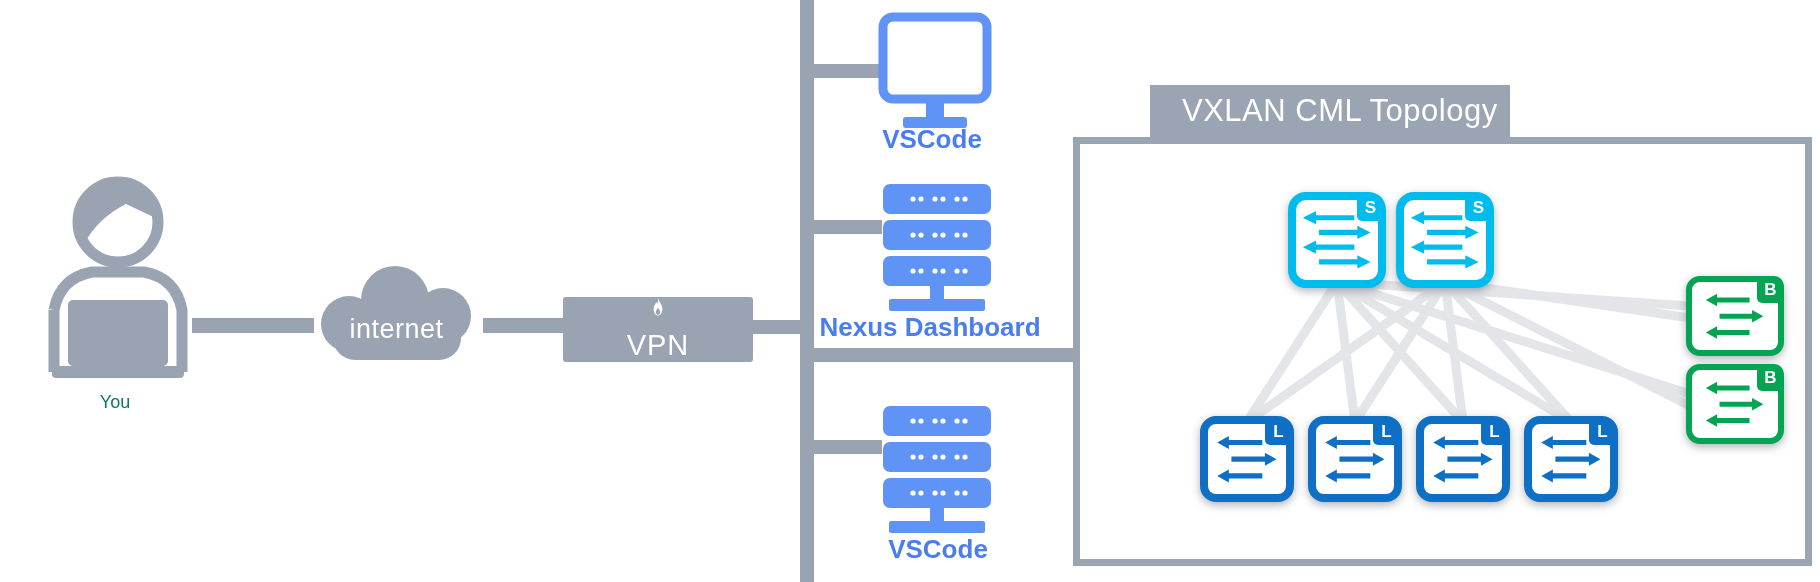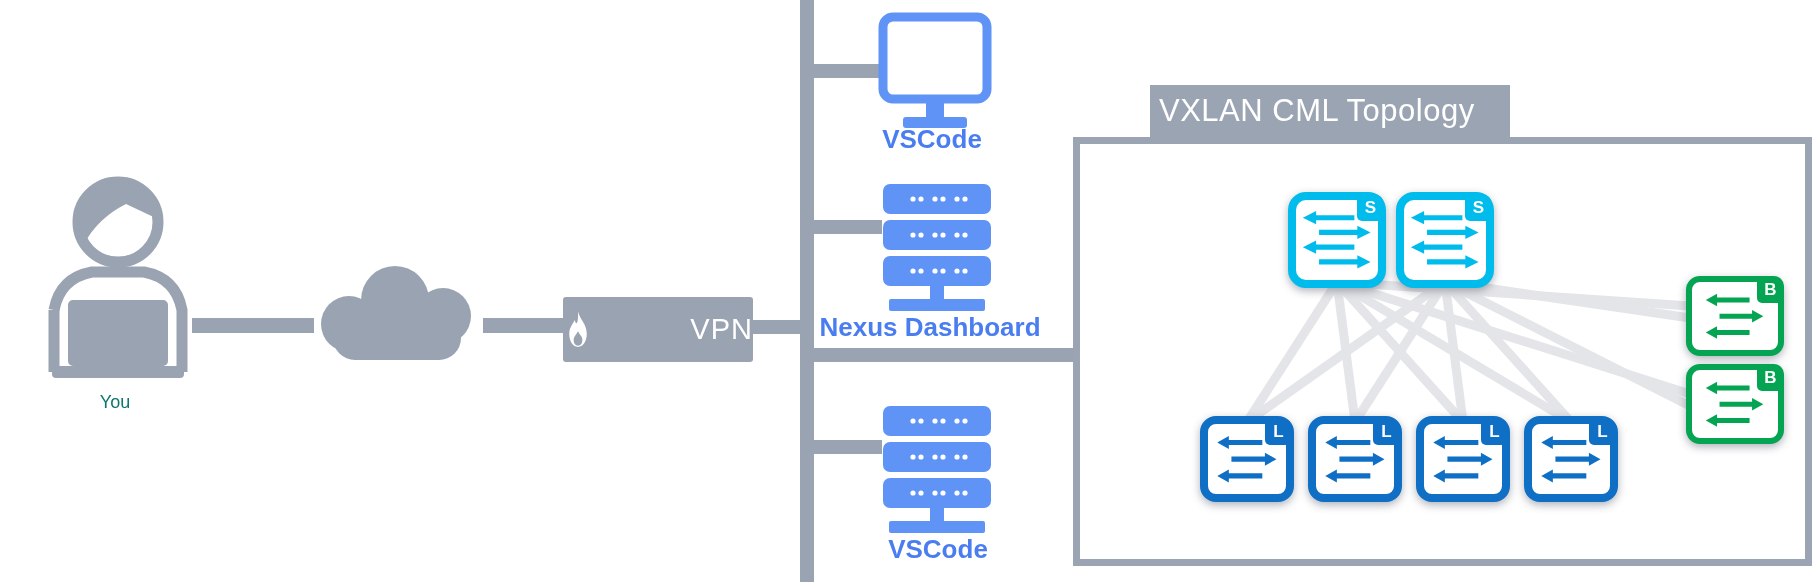--- a/index.html
+++ b/index.html
@@ -12,40 +12,40 @@
   .connector{position:absolute;background:#99a3b1;}
   
   .cloud-label{
     position:absolute;left:0;right:0;top:58px;text-align:center;
     color:#ffffff;font-size:27px;font-weight:500;letter-spacing:.5px;
   }
   
   .vpn-box{
     position:absolute;left:563px;top:297px;width:190px;height:65px;
     background:#99a3b1;border-radius:3px;display:flex;align-items:center;
-    justify-content:space-between;gap:12px;
+    justify-content:space-between;gap:12px;flex-direction:column;
   }
   .vpn-label{color:#ffffff;font-size:29px;font-weight:500;letter-spacing:1px;}
   
   .blue-label{
     position:absolute;text-align:center;color:#4a7df0;
     font-size:26px;font-weight:700;
   }
   .you-label{
     position:absolute;left:70px;top:392px;width:90px;text-align:center;
     color:#0f766e;font-size:18px;font-weight:500;
   }
   
   .topo-box{
     position:absolute;left:1073px;top:137px;width:725px;height:415px;
     border:7px solid #9aa4b2;background:transparent;
   }
   .topo-tab{
     position:absolute;left:1150px;top:85px;width:360px;height:52px;
-    background:#9aa4b2;display:flex;align-items:center;padding-left:9px;
+    background:#9aa4b2;display:flex;align-items:center;padding-left:32px;
     box-sizing:border-box;
   }
   .topo-title{color:#ffffff;font-size:31px;font-weight:500;letter-spacing:.5px;}
   
   .switch{
     position:absolute;background:#ffffff;border-style:solid;
     box-shadow:0 3px 9px rgba(30,35,60,.35);
   }
   .switch svg.arrows{position:absolute;left:4%;top:4%;width:92%;height:92%;}
   .spine{border-color:#00bcec;color:#00bcec;border-width:8px;border-radius:18px;width:82px;height:80px;}
@@ -102,20 +102,21 @@
 
   <div class="abs" style="left:303px;top:256px;width:187px;height:104px">
     <svg width="187" height="104" viewBox="0 0 187 104">
       <g fill="#99a3b1">
         <circle cx="46" cy="68" r="28"></circle>
         <circle cx="92" cy="44" r="34"></circle>
         <circle cx="140" cy="60" r="28"></circle>
         <rect x="30" y="58" width="128" height="46" rx="22"></rect>
       </g>
     </svg>
+    <div class="cloud-label">internet</div>
   </div>
 
   <div class="connector" style="left:483px;top:318px;width:84px;height:15px"></div>
 
   <div class="vpn-box">
     <svg width="30" height="42" viewBox="0 0 24 32">
       <path fill="#ffffff" d="M12 1 C 13.5 8 19 11 19 19 C 19 25 16 29.5 12 29.5 C 8 29.5 5 25 5 19 C 5 14.5 7.5 11.5 9.5 8 C 10 12 12.5 12.5 12 1 Z"></path>
       <path fill="#99a3b1" d="M12 17 C 13.5 20 15.5 21 15.5 24 C 15.5 27 14 28.5 12 28.5 C 10 28.5 8.5 27 8.5 24 C 8.5 21.5 10.5 20 12 17 Z"></path>
     </svg>
     <span class="vpn-label">VPN</span>

